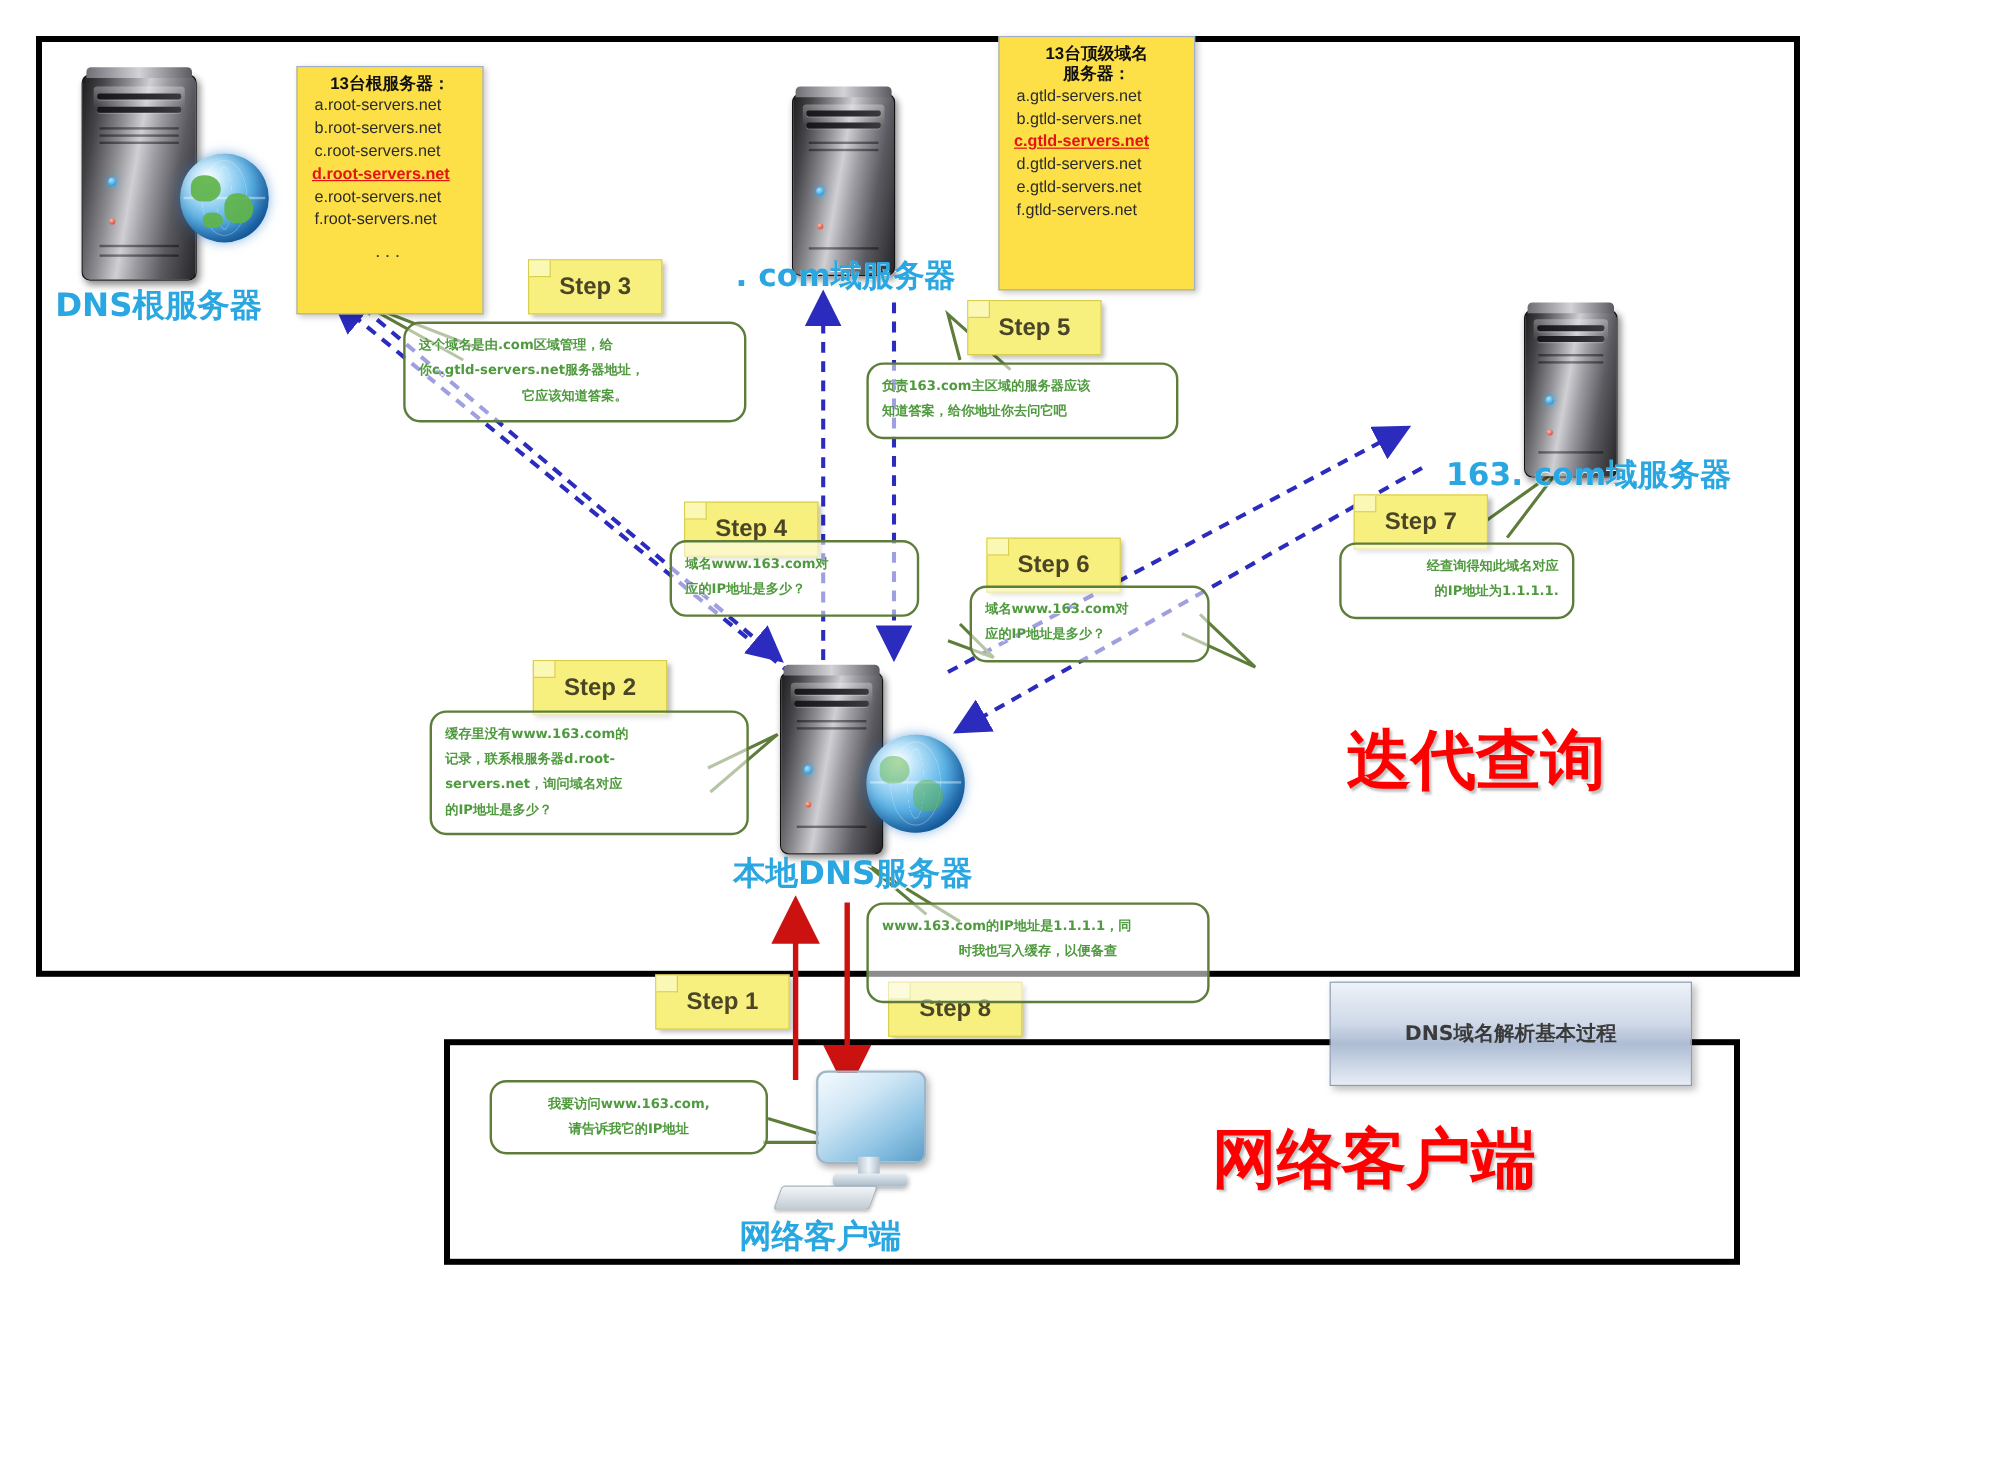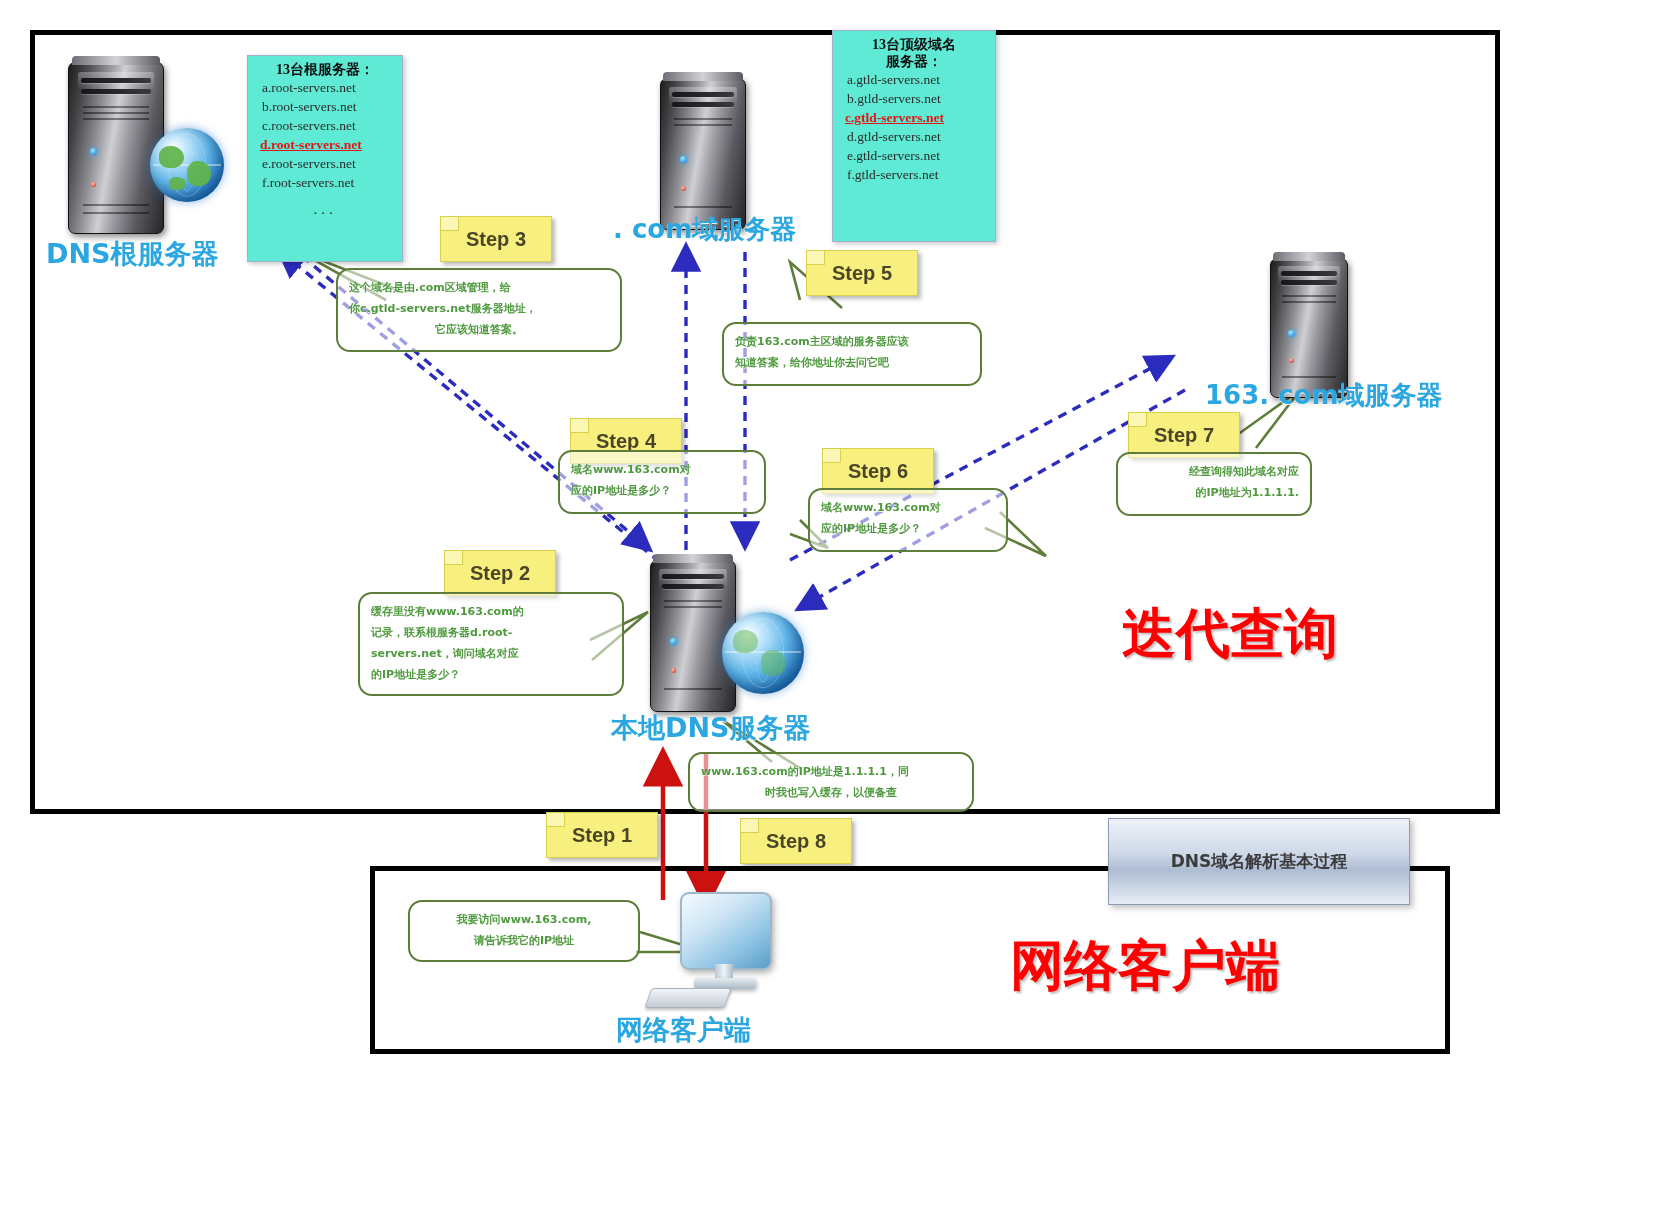--- a/index.html
+++ b/index.html
@@ -48,23 +48,23 @@
       opacity:.92;}
   .globe .mer{position:absolute;left:0;top:0;width:100%;height:100%;
       border-radius:50%;
       background:
         radial-gradient(ellipse 12% 50% at 50% 50%,transparent 68%,rgba(255,255,255,.32) 70%,transparent 73%),
         radial-gradient(ellipse 30% 50% at 50% 50%,transparent 82%,rgba(255,255,255,.26) 84%,transparent 87%);}
   .globe .eq{position:absolute;left:4%;top:48%;width:92%;height:2px;
       background:rgba(255,255,255,.40);}
 
   
-  .listbox{position:absolute;background:#5eead4;border:1px solid #9fb0cc;
+  .listbox{position:absolute;background:#fde047;border:1px solid #9fb0cc;
       box-shadow:2px 2px 5px rgba(0,0,0,.22);
-      font-family:Liberation Serif, serif;}
+      font-family:Liberation Sans, sans-serif;}
   .listbox .hd{color:#111;font-weight:bold;font-size:14px;text-align:center;
       line-height:17px;padding-top:5px;}
   .listbox .ln{color:#2b2b2b;font-size:13.5px;line-height:19px;padding-left:14px;}
   .listbox .ln.hl{color:#e41414;font-weight:bold;text-decoration:underline;
       padding-left:12px;}
   .listbox .dots{text-align:center;color:#333;font-size:15px;letter-spacing:4px;
       padding-top:9px;}
 
   
   .caption{position:absolute;color:#2aa7e0;font-weight:bold;
@@ -308,36 +308,36 @@
   <div>这个域名是由.com区域管理，给</div>
   <div>你c.gtld-servers.net服务器地址，</div>
   <div style="text-align:center;">它应该知道答案。</div>
 </div>
 
 <div class="bubble" style="left:558px;top:450px;width:208px;height:64px;">
   <div>域名www.163.com对</div>
   <div>应的IP地址是多少？</div>
 </div>
 
-<div class="bubble" style="left:722px;top:302px;width:260px;height:64px;margin-top:20px;">
+<div class="bubble" style="left:722px;top:302px;width:260px;height:64px;">
   <div>负责163.com主区域的服务器应该</div>
   <div>知道答案，给你地址你去问它吧</div>
 </div>
 
 <div class="bubble" style="left:808px;top:488px;width:200px;height:64px;">
   <div>域名www.163.com对</div>
   <div>应的IP地址是多少？</div>
 </div>
 
 <div class="bubble" style="left:1116px;top:452px;width:196px;height:64px;text-align:right;">
   <div>经查询得知此域名对应</div>
   <div>的IP地址为1.1.1.1.</div>
 </div>
 
-<div class="bubble" style="left:688px;top:752px;width:286px;height:60px;">
+<div class="bubble" style="left:722px;top:752px;width:286px;height:84px;">
   <div>www.163.com的IP地址是1.1.1.1，同</div>
   <div style="text-align:center;">时我也写入缓存，以便备查</div>
 </div>
 
 <div class="redlabel" style="left:1122px;top:598px;">迭代查询</div>
 <div class="redlabel" style="left:1010px;top:930px;">网络客户端</div>
 
 <div id="title-plate">
   <span>DNS域名解析基本过程</span>
 </div>

